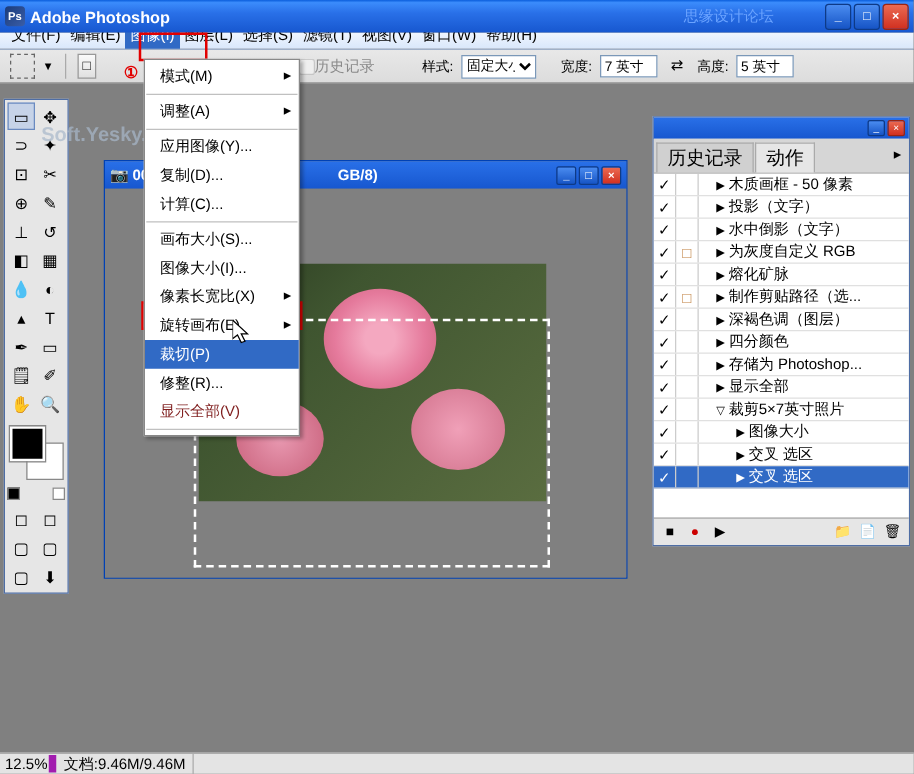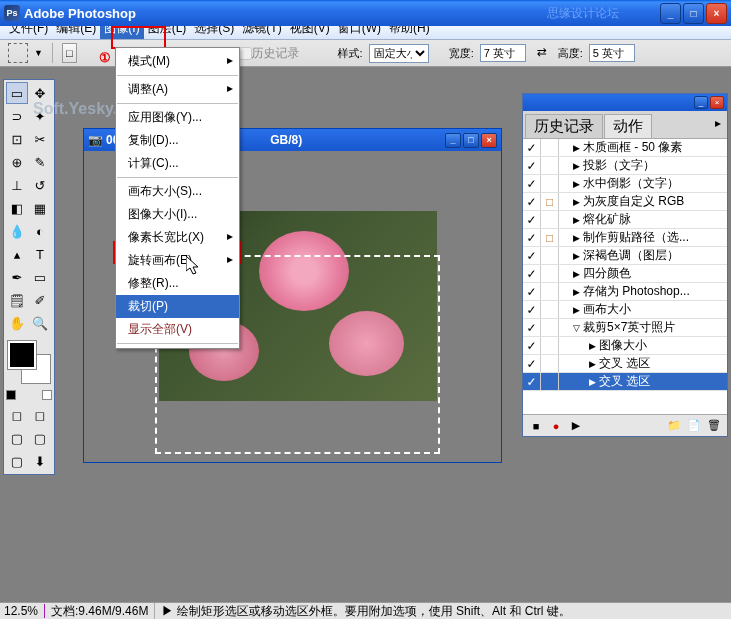--- a/index.html
+++ b/index.html
@@ -59,21 +59,21 @@
 .action-list{background:#fff;height:275px;overflow-y:auto}
 .action-row{display:flex;align-items:center;height:18px;border-bottom:1px solid #e0e0e0;font-size:11px}
 .action-row .chk{width:18px;text-align:center;border-right:1px solid #ccc;height:100%;line-height:18px}
 .action-row .modal{width:18px;text-align:center;border-right:1px solid #ccc;height:100%;line-height:18px}
 .action-row .indent{display:inline-block}
 .action-row .tw{width:10px;font-size:9px}
 .action-row.sel{background:#316ac5;color:#fff}
 .panel-footer{background:#e6e6e6;border-top:1px solid #aaa;height:22px;display:flex;align-items:center;padding:0 4px;gap:2px}
 .panel-footer .fbtn{width:18px;height:16px;display:flex;align-items:center;justify-content:center;font-size:11px}
 .statusbar{position:absolute;left:0;bottom:0;right:0;height:17px;background:#e4e4e4;border-top:1px solid #999;display:flex;align-items:center;font-size:11px}
-.statusbar .zoom{width:45px;padding-left:4px;border-right:1px solid #a21caf}
+.statusbar .zoom{width:45px;padding-left:4px;border-right:6px solid #a21caf}
 .statusbar .doc{padding:0 6px;border-right:1px solid #aaa}
 .statusbar .help{flex:1;padding-left:6px}
 .watermark{position:absolute;left:33px;top:100px;color:#a8b8ca;font-size:16px;font-weight:bold;z-index:5;opacity:0.7}
 </style>
 </head>
 <body>
 
 <div class="titlebar">
   <div class="icon">Ps</div>
   <div class="title">Adobe Photoshop</div>
@@ -190,22 +190,22 @@
   <div class="item"><span>调整(A)</span><span class="arrow">▸</span></div>
   <hr>
   <div class="item">应用图像(Y)...</div>
   <div class="item">复制(D)...</div>
   <div class="item">计算(C)...</div>
   <hr>
   <div class="item">画布大小(S)...</div>
   <div class="item">图像大小(I)...</div>
   <div class="item"><span>像素长宽比(X)</span><span class="arrow">▸</span></div>
   <div class="item"><span>旋转画布(E)</span><span class="arrow">▸</span></div>
+  <div class="item highlight">裁切(P)</div>
   <div class="item">修整(R)...</div>
-  <div class="item highlight">裁切(P)</div>
   <div class="item disabled">显示全部(V)</div>
   <hr>
 </div>
 
 <div class="red-box" style="left:113px;top:241px;width:129px;height:23px"></div>
 <div class="circle-num" style="left:207px;top:222px">②</div>
 
 <svg class="cursor" width="18" height="20">
   <path d="M0 0 L0 15 L4 12 L7 18 L10 17 L7 11 L12 11 Z" fill="#fff" stroke="#000" stroke-width="1"></path>
 </svg>
@@ -282,21 +282,21 @@
         <span class="modal" style=""></span>
         <span class="indent" style="width:14px"></span>
         <span class="tw">▶</span>
         <span>存储为 Photoshop...</span>
       </div>
       <div class="action-row">
         <span class="chk">✓</span>
         <span class="modal" style=""></span>
         <span class="indent" style="width:14px"></span>
         <span class="tw">▶</span>
-        <span>画布大小</span>
+        <span>显示全部</span>
       </div>
       <div class="action-row">
         <span class="chk">✓</span>
         <span class="modal" style=""></span>
         <span class="indent" style="width:14px"></span>
         <span class="tw">▽</span>
         <span>裁剪5×7英寸照片</span>
       </div>
       <div class="action-row">
         <span class="chk">✓</span>
@@ -327,14 +327,13 @@
     <div style="flex:1"></div>
     <div class="fbtn">📁</div>
     <div class="fbtn">📄</div>
     <div class="fbtn">🗑</div>
   </div>
 </div>
 
 <div class="statusbar">
   <div class="zoom">12.5%</div>
   <div class="doc">文档:9.46M/9.46M</div>
-  <div class="help">▶  绘制矩形选区或移动选区外框。要用附加选项，使用 Shift、Alt 和 Ctrl 键。</div>
 </div>
 
 </body></html>

